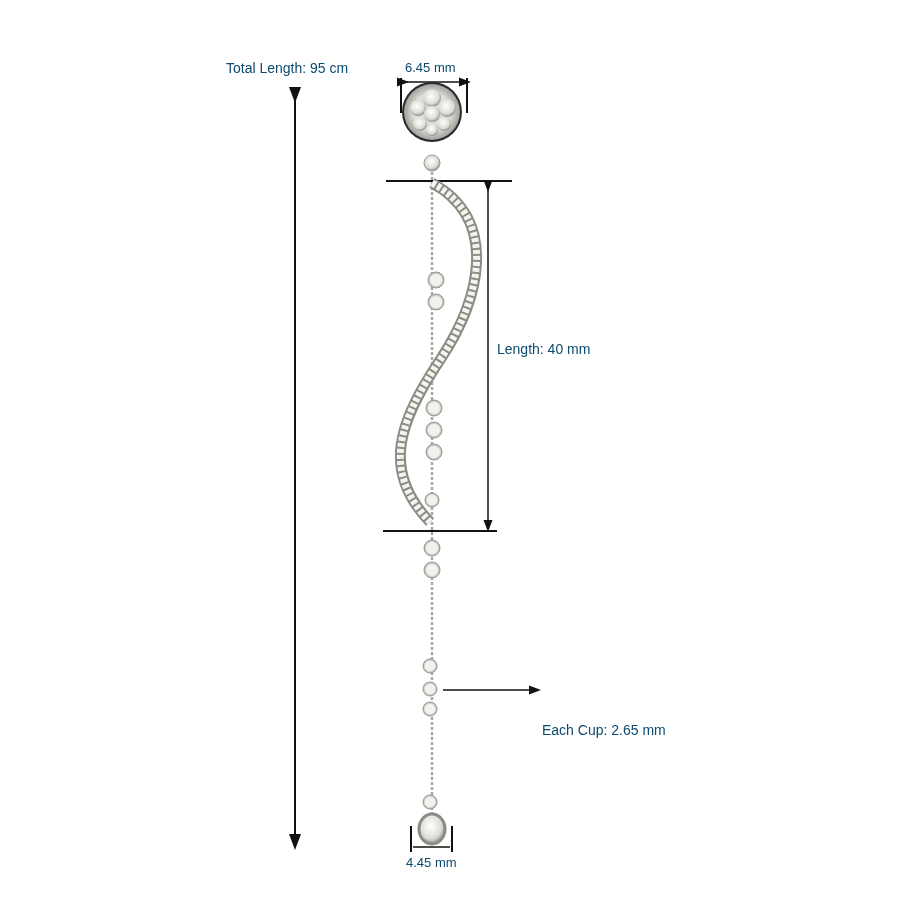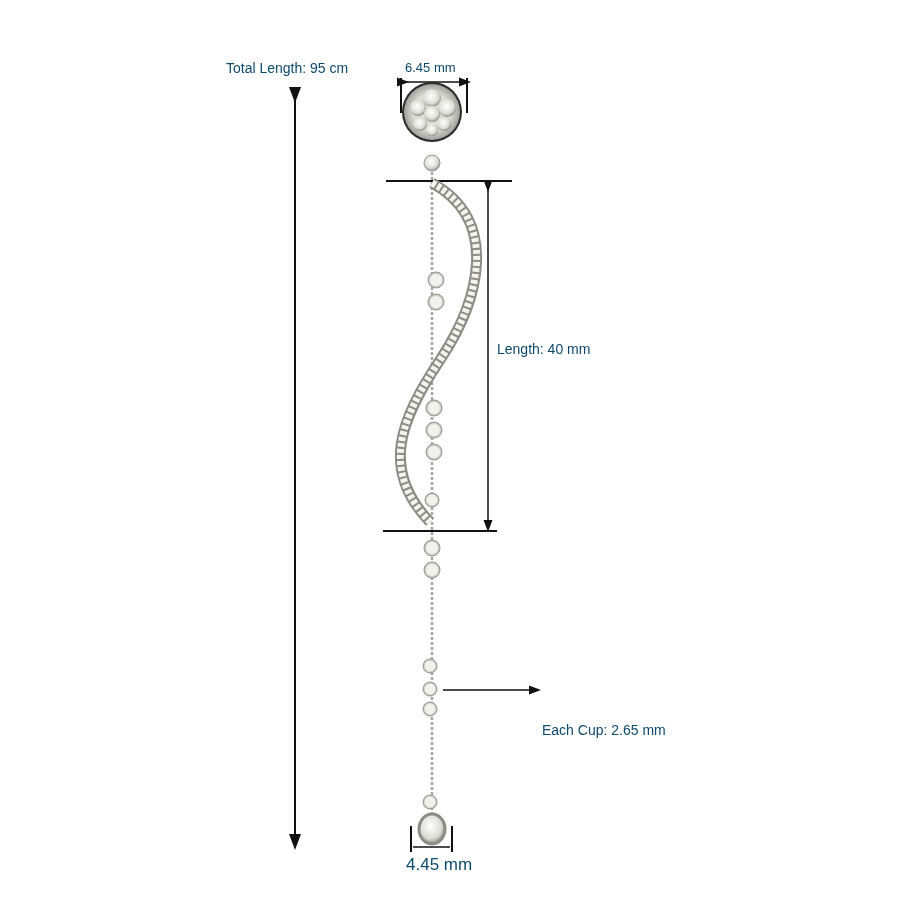--- a/index.html
+++ b/index.html
@@ -88,13 +88,13 @@
     <circle cx="430" cy="709" r="7" fill="url(#bezel)" stroke="#9a9a92"></circle>
     <circle cx="430" cy="802" r="7" fill="url(#bezel)" stroke="#9a9a92"></circle>
     <ellipse cx="432" cy="829" rx="13" ry="15" fill="url(#stone)" stroke="#8c8c85" stroke-width="3"></ellipse>
   </g>
 </svg>
 
 <div class="label" style="left:226px;top:60px;">Total Length: 95 cm</div>
 <div class="label" style="left:405px;top:60px;font-size:13px;">6.45 mm</div>
 <div class="label" style="left:497px;top:341px;">Length: 40 mm</div>
 <div class="label" style="left:542px;top:682px;margin-top:40px;">Each Cup: 2.65 mm</div>
-<div class="label" style="left:406px;top:855px;font-size:17px;">4.45 mm</div>
+<div class="label" style="left:406px;top:855px;font-size:13px;">4.45 mm</div>
 
 </body></html>

